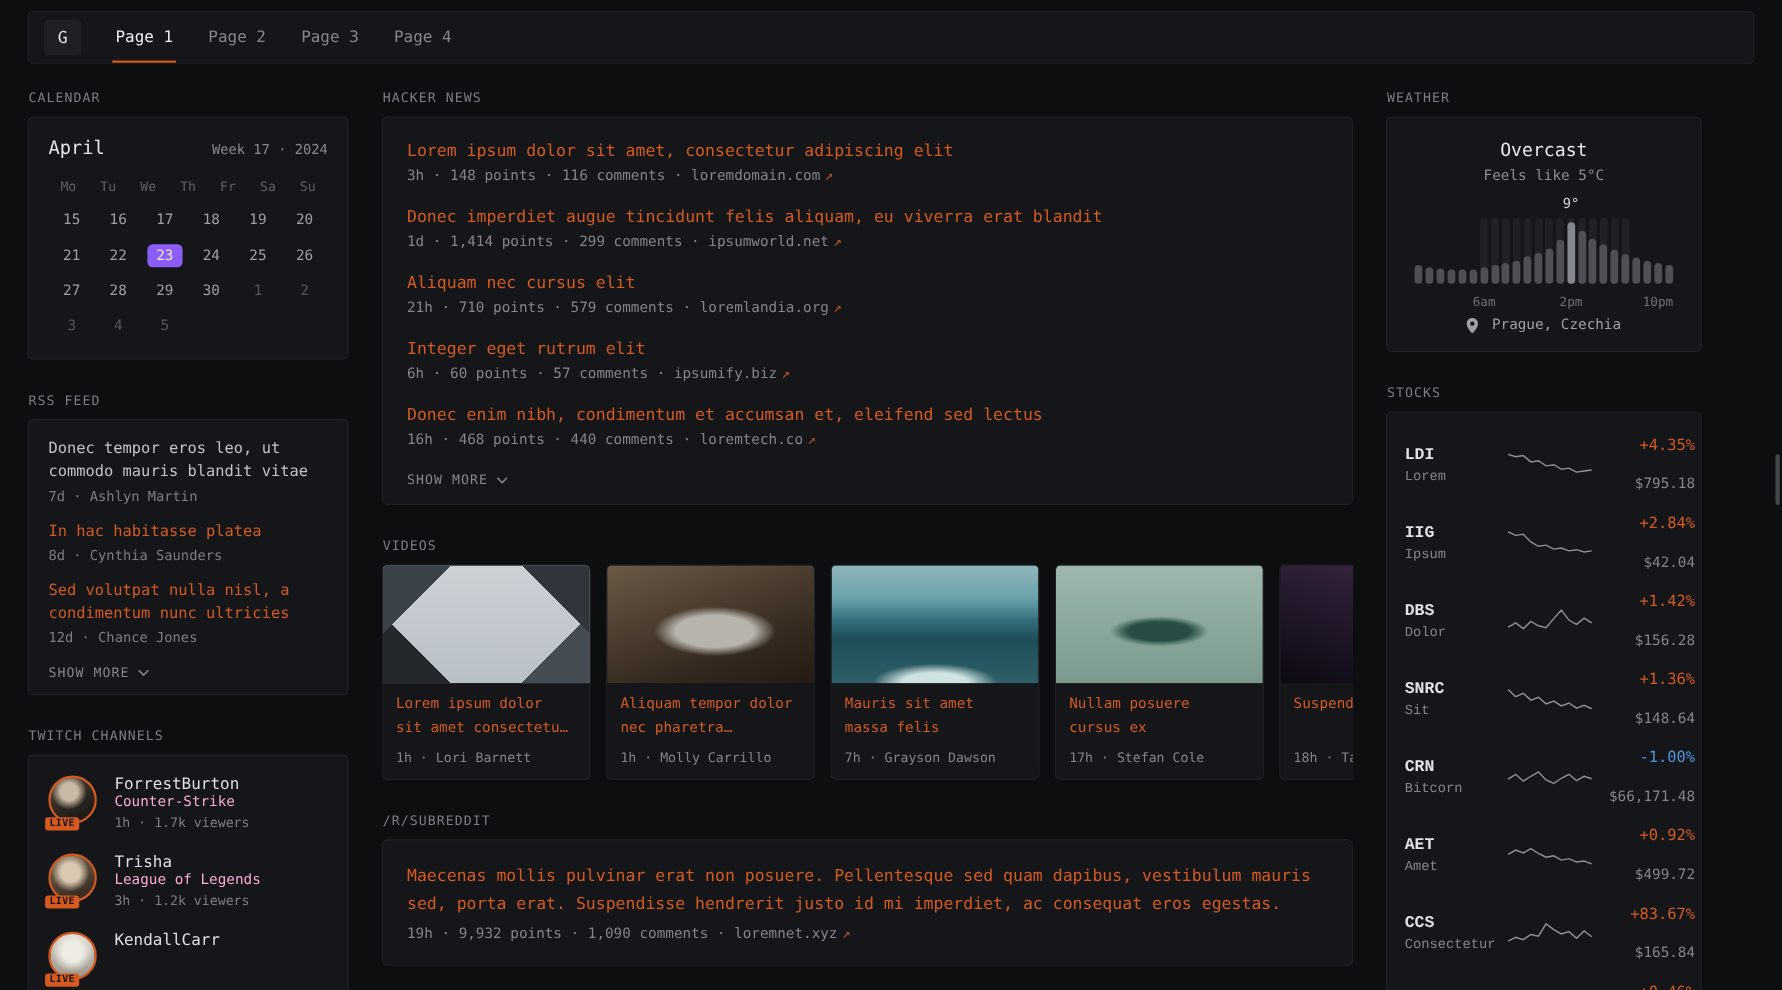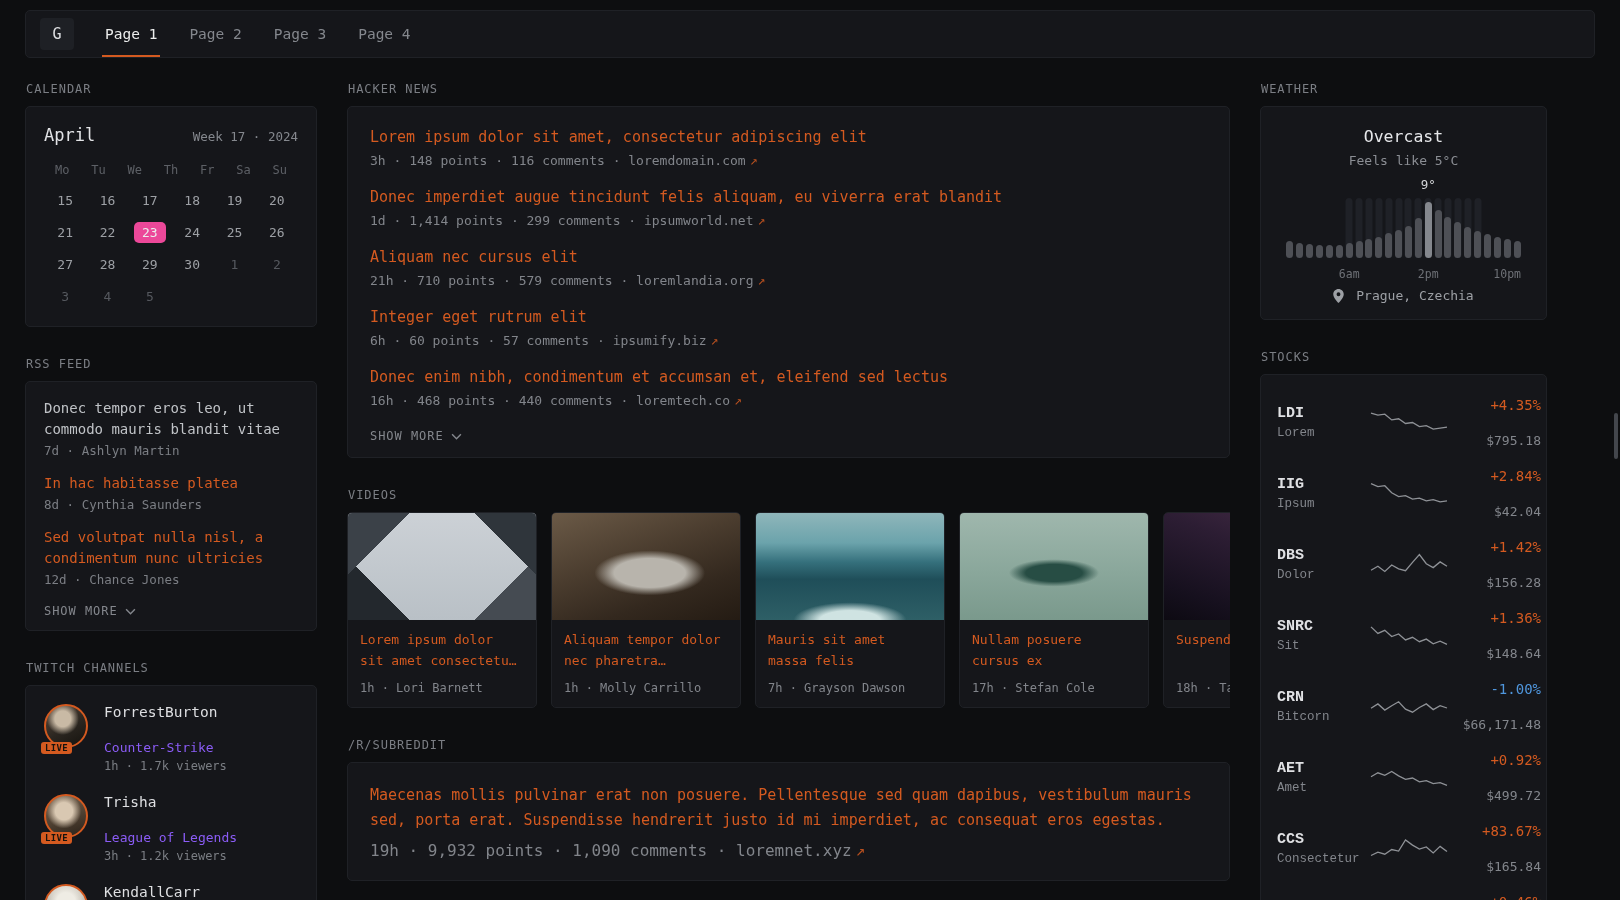--- a/index.html
+++ b/index.html
@@ -30,21 +30,21 @@
   
   .cal-panel { padding:18px 18px 14px; }
   .cal-head { display:flex; justify-content:space-between; align-items:baseline; }
   .cal-month { font-size:17px; color:#e3e4e7; }
   .cal-week { font-size:12.5px; color:#85888e; }
   .cal-days { display:grid; grid-template-columns:repeat(7,1fr); margin-top:18px; text-align:center;
     font-size:12px; color:#5d6066; }
   .cal-grid { display:grid; grid-template-columns:repeat(6,1fr); row-gap:1px; margin-top:8px; text-align:center; }
   .cal-cell { height:31px; display:flex; align-items:center; justify-content:center; font-size:13px; color:#9da0a5; }
   .cal-cell.dim { color:#55585e; }
-  .cal-cell.today span { background:#ec4899; border-radius:5px; padding:3px 8px; color:#eceded; }
+  .cal-cell.today span { background:#8b5cf6; border-radius:5px; padding:3px 8px; color:#eceded; }
   
   .rss-panel { padding:16px 18px 12px; }
   .feed-item { margin-bottom:15px; }
   .feed-title { font-size:14px; line-height:1.5; color:var(--accent); cursor:pointer; }
   .feed-title.read { color:#c0c3c7; }
   .feed-meta { font-size:12.5px; color:#7b7e84; margin-top:3px; }
   .show-more { display:inline-flex; align-items:center; gap:7px; font-size:12px; color:#84878d;
     letter-spacing:.08em; margin-top:2px; cursor:pointer; }
   .chev { width:11px; height:7px; display:block; }
   
@@ -54,31 +54,31 @@
   .tw-avatar { width:44px; height:44px; border-radius:50%; border:2px solid var(--accent); }
   .av1 { background:radial-gradient(circle at 42% 32%, #c9baa5 0 22%, transparent 45%),
          linear-gradient(150deg,#5a4a3c,#2b2620 55%,#15130f); }
   .av2 { background:radial-gradient(circle at 45% 38%, #d9c8b2 0 26%, transparent 52%),
          linear-gradient(160deg,#7c6a56,#4a3c2e 60%,#2a221a); }
   .av3 { background:radial-gradient(circle at 50% 40%, #efece4 0 30%, transparent 60%),
          linear-gradient(180deg,#d8d3c9,#9a948a); }
   .live-badge { position:absolute; bottom:-4px; left:-3px; background:var(--accent); color:#17120d;
     font-size:9px; font-weight:bold; padding:1px 4px; border-radius:3px; letter-spacing:.04em; }
   .tw-name { font-size:14.5px; color:#dedfe2; }
-  .tw-game { font-size:13px; color:#8b5cf6; margin-top:20px; }
+  .tw-game { font-size:13px; color:#f9a8d4; margin-top:1px; }
   .tw-meta { font-size:12px; color:#7b7e84; margin-top:4px; }
   
   .hn-panel { padding:20px 22px 14px; }
   .hn-item { margin-bottom:19px; }
   .hn-title { font-size:15px; color:var(--accent); line-height:1.4; cursor:pointer; }
   .hn-meta { font-size:13px; color:#82858b; margin-top:5px; }
   .ext { color:var(--accent); opacity:.85; margin-left:4px; font-family:"DejaVu Sans Mono","DejaVu Sans",monospace; }
   .reddit-panel { padding:20px 22px; }
   .reddit-title { font-size:15px; color:var(--accent); line-height:1.65; cursor:pointer; }
-  .reddit-meta { font-size:16px; color:#82858b; margin-top:8px; }
+  .reddit-meta { font-size:13px; color:#82858b; margin-top:8px; }
   
   .videos-row { display:flex; gap:14px; overflow:hidden; }
   .video-card { width:190px; flex:none; background:#15161a; border:1px solid #1f2126; border-radius:5px;
     overflow:hidden; cursor:pointer; }
   .thumb { height:107px; }
   .t1 { background:
     linear-gradient(135deg,#3b4148 0 21%,transparent 21%),
     linear-gradient(225deg,#2f353b 0 21%,transparent 21%),
     linear-gradient(45deg,#23282d 0 21%,transparent 21%),
     linear-gradient(315deg,#454b52 0 21%,transparent 21%),

